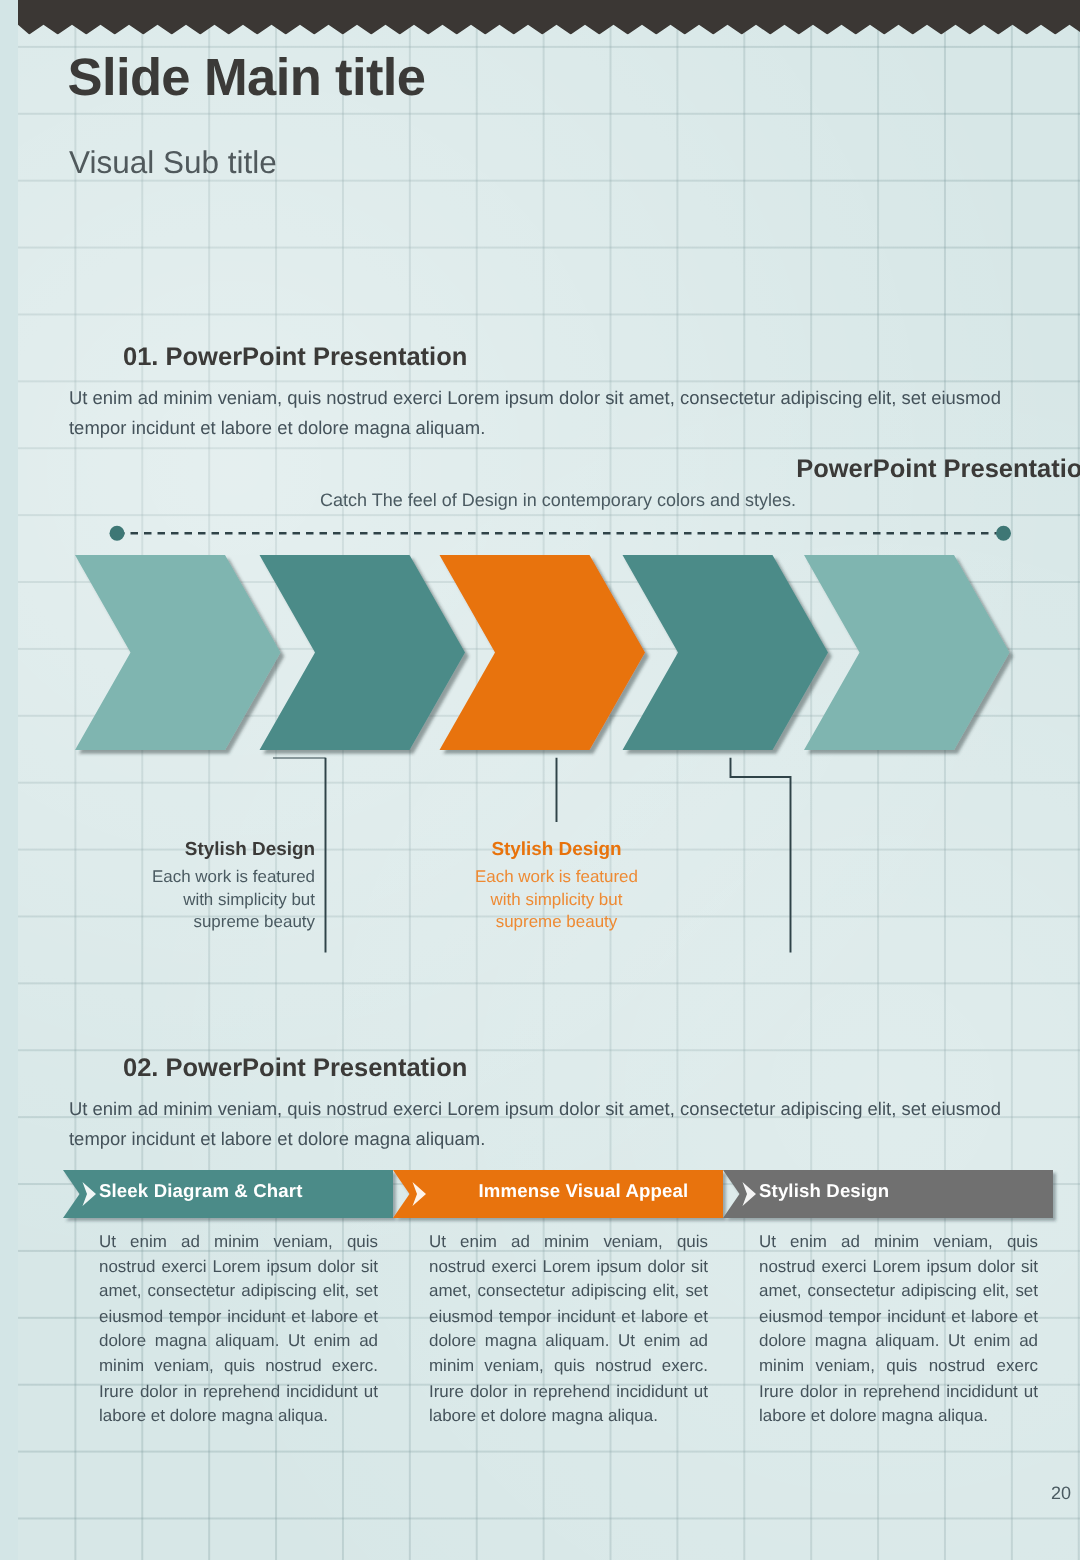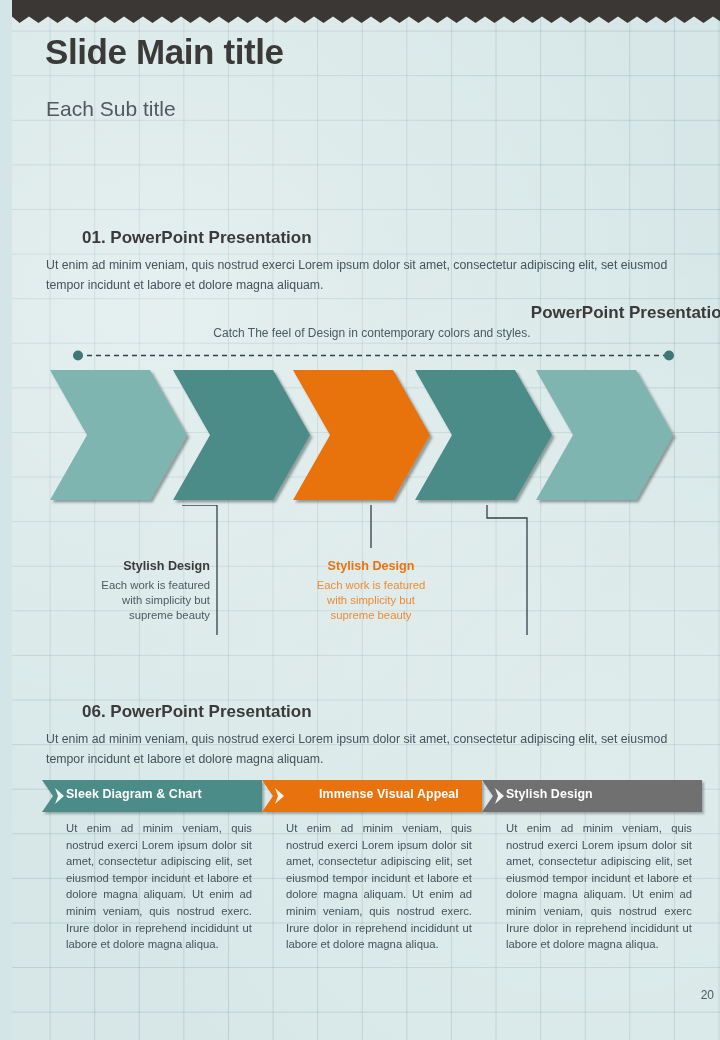--- a/index.html
+++ b/index.html
@@ -145,21 +145,21 @@
 </head>
 <body>
 
 <div id="slide">
 
   <svg id="topbar" viewBox="0 0 720 23" preserveAspectRatio="none">
     <path id="topbar-shape" d="M 0 0 L 720 0 L 720 16.5 L 710.5 23.0 L 701.0 16.5 L 691.5 23.0 L 682.0 16.5 L 672.5 23.0 L 663.0 16.5 L 653.5 23.0 L 644.0 16.5 L 634.5 23.0 L 625.0 16.5 L 615.5 23.0 L 606.0 16.5 L 596.5 23.0 L 587.0 16.5 L 577.5 23.0 L 568.0 16.5 L 558.5 23.0 L 549.0 16.5 L 539.5 23.0 L 530.0 16.5 L 520.5 23.0 L 511.0 16.5 L 501.5 23.0 L 492.0 16.5 L 482.5 23.0 L 473.0 16.5 L 463.5 23.0 L 454.0 16.5 L 444.5 23.0 L 435.0 16.5 L 425.5 23.0 L 416.0 16.5 L 406.5 23.0 L 397.0 16.5 L 387.5 23.0 L 378.0 16.5 L 368.5 23.0 L 359.0 16.5 L 349.5 23.0 L 340.0 16.5 L 330.5 23.0 L 321.0 16.5 L 311.5 23.0 L 302.0 16.5 L 292.5 23.0 L 283.0 16.5 L 273.5 23.0 L 264.0 16.5 L 254.5 23.0 L 245.0 16.5 L 235.5 23.0 L 226.0 16.5 L 216.5 23.0 L 207.0 16.5 L 197.5 23.0 L 188.0 16.5 L 178.5 23.0 L 169.0 16.5 L 159.5 23.0 L 150.0 16.5 L 140.5 23.0 L 131.0 16.5 L 121.5 23.0 L 112.0 16.5 L 102.5 23.0 L 93.0 16.5 L 83.5 23.0 L 74.0 16.5 L 64.5 23.0 L 55.0 16.5 L 45.5 23.0 L 36.0 16.5 L 26.5 23.0 L 17.0 16.5 L 7.5 23.0 L 0.0 16.5 L 0 0 Z" fill="#3b3734"></path>
   </svg>
 
   <div class="main-title">Slide Main title</div>
-  <div class="sub-title">Each Sub title</div>
+  <div class="sub-title">Visual Sub title</div>
 
   <div id="sec1-heading" class="section-heading">01. PowerPoint Presentation</div>
   <div id="sec1-desc" class="section-desc">Ut enim ad minim veniam, quis nostrud exerci  Lorem ipsum dolor sit amet, consectetur adipiscing elit, set eiusmod tempor incidunt et labore et dolore magna aliquam.</div>
 
   <div class="diagram-title">PowerPoint Presentation</div>
   <div class="diagram-subtitle">Catch The feel of Design in contemporary colors and styles.</div>
 
   <svg id="chevrons" viewBox="0 0 720 180">
     <defs>
       <filter id="chevShadow" x="-10%" y="-10%" width="130%" height="130%">
@@ -202,21 +202,21 @@
     <div class="callout" style="left:290px; top:52px; width:138px; text-align:center;">
       <div class="callout-title ct-orange">Stylish Design</div>
       <div class="callout-body cb-orange">
         <div>Each work is featured</div>
         <div>with simplicity but</div>
         <div>supreme beauty</div>
       </div>
     </div>
   </div>
 
-  <div id="sec2-heading" class="section-heading">06. PowerPoint Presentation</div>
+  <div id="sec2-heading" class="section-heading">02. PowerPoint Presentation</div>
   <div id="sec2-desc" class="section-desc">Ut enim ad minim veniam, quis nostrud exerci  Lorem ipsum dolor sit amet, consectetur adipiscing elit, set eiusmod tempor incidunt et labore et dolore magna aliquam.</div>
 
   <div id="bars">
     <svg style="position:absolute;left:0;top:0;width:720px;height:40px" viewBox="0 0 720 40">
       <defs>
         <filter id="barShadow" x="-10%" y="-30%" width="130%" height="180%">
           <feDropShadow dx="2" dy="2" stdDeviation="1" flood-color="#2b3a3c" flood-opacity="0.38"></feDropShadow>
         </filter>
       </defs>
       <g id="bar-group" filter="url(#barShadow)">

